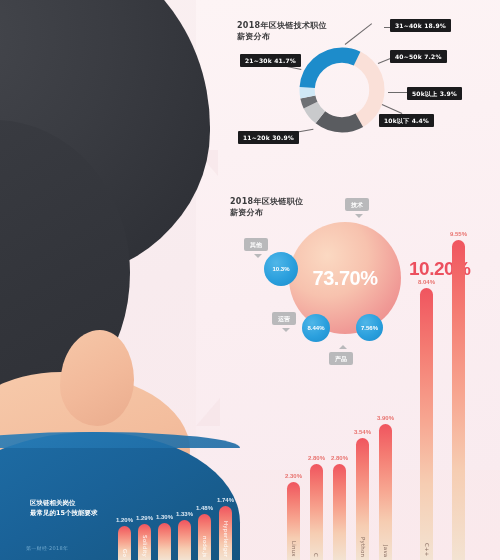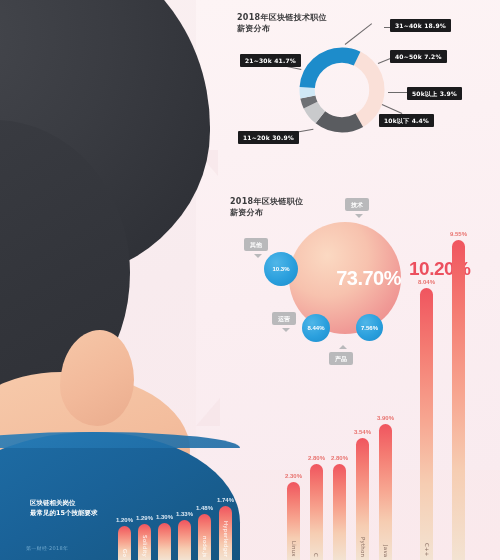--- a/index.html
+++ b/index.html
@@ -60,40 +60,40 @@
   }
 
   
   .cn{font-family:"DejaVu Sans","Liberation Sans",sans-serif;}
 
   
   .sec-title{
     position:absolute;color:#3a3a3c;font-size:8px;line-height:11px;
     font-weight:bold;letter-spacing:.3px;white-space:pre-line;
   }
-  #donut-title{left:237px;top:12px;}
+  #donut-title{left:237px;top:20px;}
   .donut-wrap{position:absolute;left:296px;top:44px;width:92px;height:92px;}
   .donut-svg{display:block;}
   .tag{
     position:absolute;background:#1b1b1d;color:#fff;font-size:6px;line-height:9px;
     padding:2px 5px;border-radius:1px;white-space:nowrap;letter-spacing:.2px;
     font-weight:bold;
   }
   .lead{position:absolute;background:#3c3c3e;height:1px;transform-origin:left center;opacity:.75;}
 
   
   #bubble-title{left:230px;top:196px;}
   .bubble{
     position:absolute;border-radius:50%;display:flex;align-items:center;
     justify-content:center;color:#fff;font-weight:bold;
   }
   .bub-main{
     left:289px;top:222px;width:112px;height:112px;
     background:radial-gradient(circle at 34% 30%,#fbd9c2 0%,#f7c2ae 38%,#f09a96 72%,#ea7f83 100%);
-    font-size:20px;letter-spacing:-.5px;color:#fff;justify-content:flex-end;
+    font-size:20px;letter-spacing:-.5px;color:#fff;
   }
   .bub-b{background:radial-gradient(circle at 36% 32%,#4fb6e8 0%,#2a9fdd 55%,#1b8ccb 100%);}
   .bub-region{left:264px;top:252px;width:34px;height:34px;font-size:6px;}
   .bub-ops{left:302px;top:314px;width:28px;height:28px;font-size:6px;}
   .bub-prod{left:356px;top:314px;width:27px;height:27px;font-size:6px;}
   .cat-tag{
     position:absolute;background:#b9b9bb;color:#fff;font-size:6px;line-height:9px;
     padding:2px 6px;border-radius:2px;font-weight:bold;white-space:nowrap;
   }
   .cat-tag::after{

